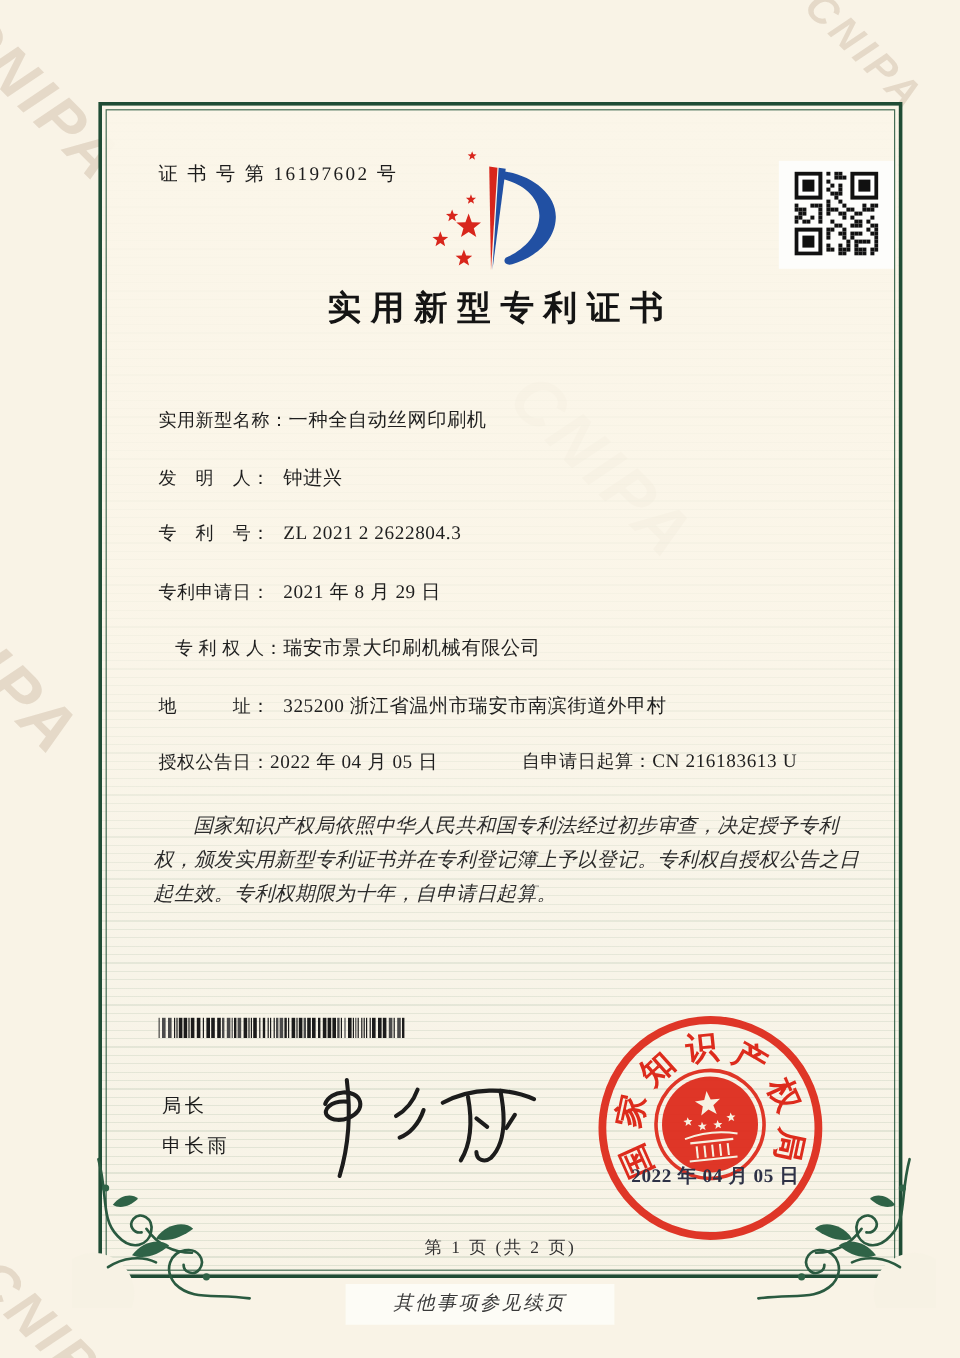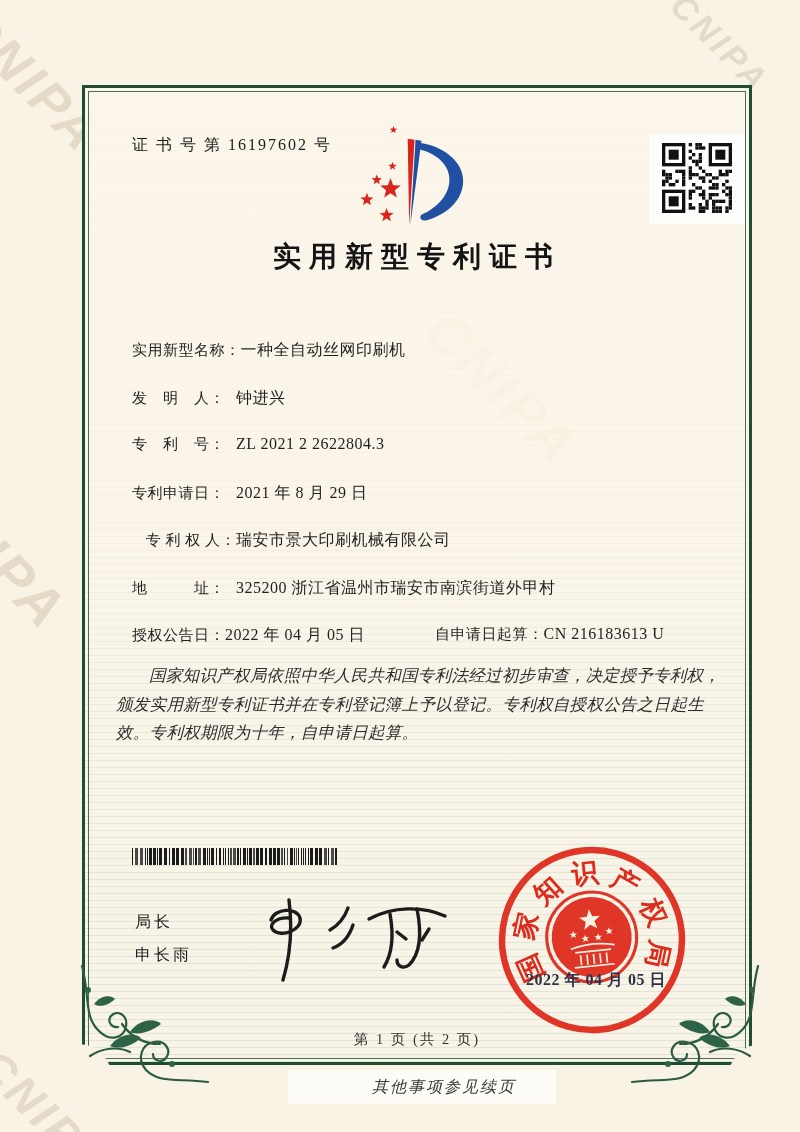--- a/index.html
+++ b/index.html
@@ -45,21 +45,21 @@
 
   .fields{position:absolute;left:47px;top:252px;width:600px;}
   .f-row{position:absolute;left:0;height:22px;white-space:nowrap;}
   .f-label{display:inline-block;min-width:104px;font-size:15px;letter-spacing:0.5px;color:#1f1f1f;vertical-align:baseline;}
   .f-value{font-size:16px;color:#1f1f1f;letter-spacing:0.5px;}
 
   .grant-row{position:absolute;left:47px;top:537px;white-space:nowrap;text-align:right;}
   .grant-second{position:absolute;left:303px;top:0;}
 
   .body-text{position:absolute;left:31px;top:574px;width:614px;font-size:16.5px;line-height:28.5px;color:#2c2c2c;font-style:italic;}
-  .body-text p{margin:0;text-indent:2em;letter-spacing:0.3px;}
+  .body-text p{margin:12px;text-indent:2em;letter-spacing:0.3px;}
 
   .barcode{position:absolute;left:47px;top:760px;}
 
   .signer-title{position:absolute;left:50px;top:824px;font-size:16px;letter-spacing:3px;color:#1c1c1c;}
   .signer-name{position:absolute;left:50px;top:857px;font-size:16px;letter-spacing:3px;color:#1c1c1c;}
   .signature{position:absolute;left:160px;top:806px;}
 
   .seal{position:absolute;left:407px;top:752px;width:200px;height:200px;transform:rotate(-6deg);z-index:2;}
   .seal svg{position:absolute;inset:0;}
   .seal-ring{position:absolute;inset:0;}
@@ -73,21 +73,21 @@
   }
 
   .pagination{position:absolute;left:0;top:942px;width:100%;text-align:center;font-size:14.5px;letter-spacing:2px;color:#333;}
 
   .ornament{position:absolute;width:150px;height:130px;z-index:2;}
   .orn-left{left:-25px;top:872px;}
   .orn-right{left:545px;top:872px;transform:scaleX(-1);}
 
   .continuation{
     position:absolute;left:288px;top:1070px;width:224px;height:34px;background:#fdfcf6;
-    text-align:center;line-height:34px;font-size:16px;letter-spacing:2px;color:#3a3a3a;font-style:italic;z-index:2;padding-left:44px;
+    text-align:center;line-height:34px;font-size:16px;letter-spacing:2px;color:#3a3a3a;font-style:italic;z-index:2;
   }
 </style>
 </head>
 <body>
 
 <div class="wm wm1">CNIPA</div>
 <div class="wm wm2">CNIPA</div>
 <div class="wm wm3">CNIPA</div>
 <div class="wm wm4">CNIPA</div>
 <div class="wm wm5">CNIPA</div>

